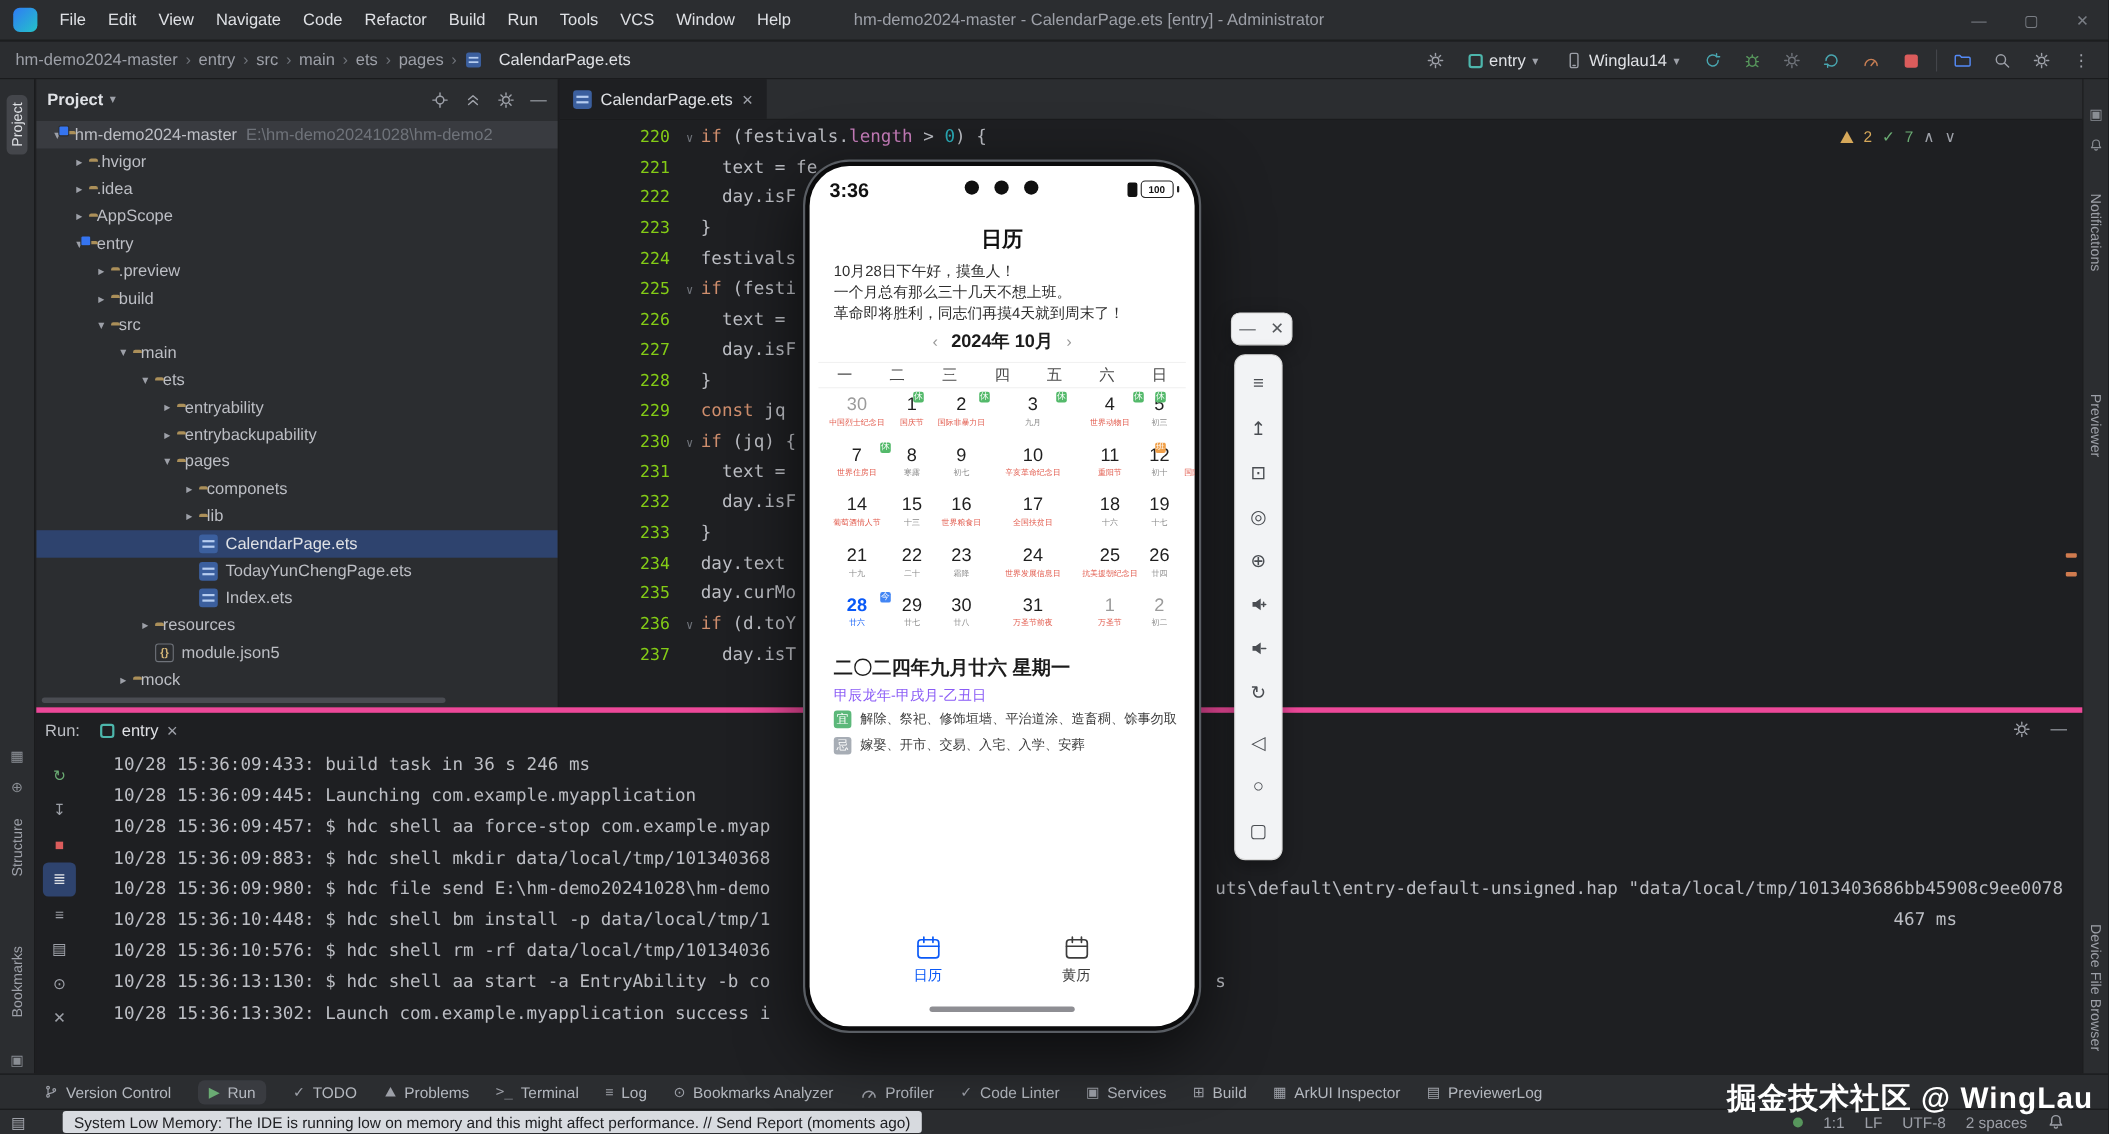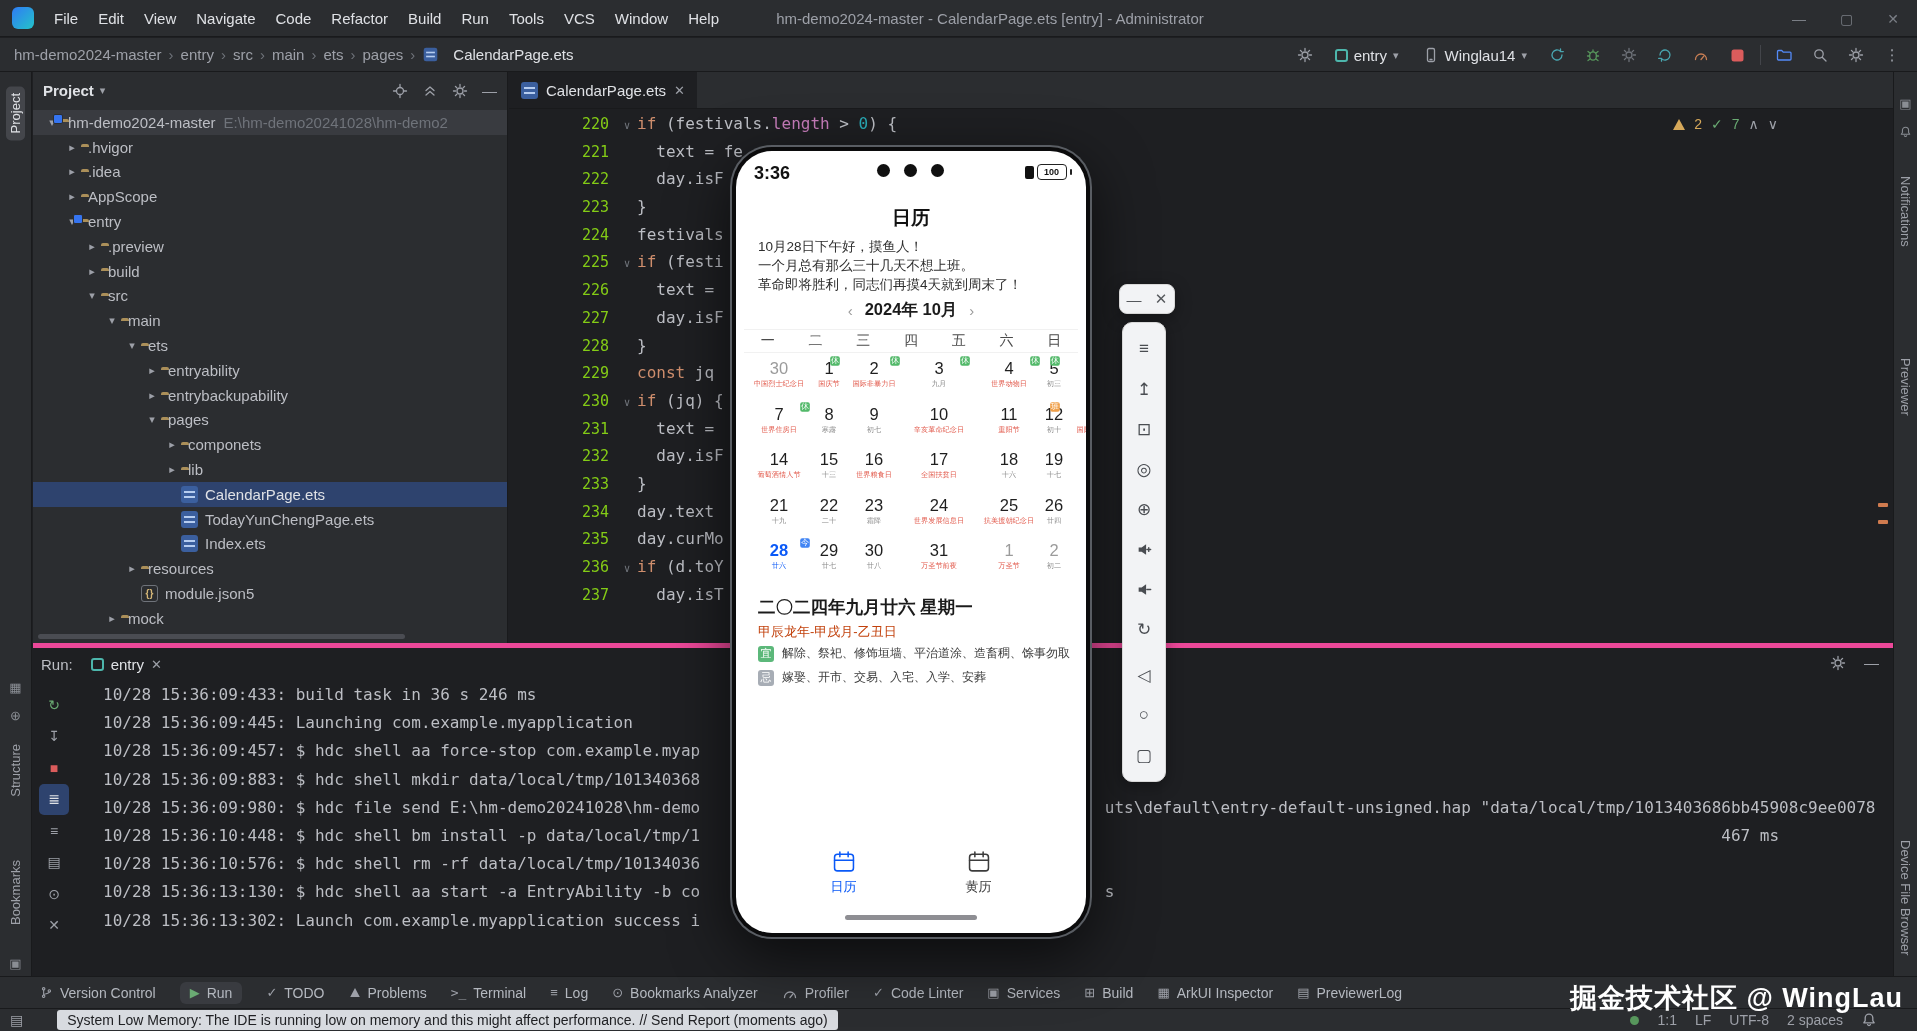--- a/index.html
+++ b/index.html
@@ -128,21 +128,21 @@
   .dnum{margin-top:5px;font-size:16.5px;color:#1f1f1f}
   .dcell.out .dnum{color:#9b9b9b}
   .dcell.sel .dnum{color:#0a59f7;font-weight:bold}
   .dsub{margin-top:1px;font-size:10px;transform:scale(.72);transform-origin:center top;white-space:nowrap;color:#8a8a8a}
   .dsub.red{color:#e25b4d}
   .dcell.sel .dsub{color:#0a59f7}
   .dbadge{position:absolute;top:1px;right:3px;width:12px;height:12px;border-radius:2.5px;color:#fff;
           font-size:10px;line-height:12px;transform:scale(.8)}
   .bg-green{background:#53b96a}.bg-orange{background:#f0a04a}.bg-blue{background:#4285f4}
   #p-lunar-title{position:absolute;left:22px;top:444px;font-size:17.5px;font-weight:bold;color:#1b1b1b}
-  #p-ganzhi{position:absolute;left:22px;top:472px;font-size:13px;color:#c2410c}
+  #p-ganzhi{position:absolute;left:22px;top:472px;font-size:13px;color:#8b5cf6}
   .alm-row{position:absolute;left:22px;display:flex;align-items:center;gap:8px;font-size:12px;color:#3c3c3c}
   .alm-badge{width:16px;height:16px;border-radius:3px;color:#fff;font-size:11px;display:flex;align-items:center;justify-content:center}
   #p-tabs{position:absolute;left:0;top:692px;width:100%;height:68px;display:flex;justify-content:space-around;padding:0 40px}
   .ptab{display:flex;flex-direction:column;align-items:center;gap:3px;color:#3c3c3c;padding-top:6px}
   .ptab.active{color:#0a59f7}
   .ptab .lbl{font-size:13px}
   #p-home{position:absolute;left:50%;top:764px;width:132px;height:5px;margin-left:-66px;border-radius:3px;background:#8e8e93}
 
   
   #pv-win{position:absolute;left:1119px;top:284px;width:56px;height:30px;background:#f2f3f5;border:1px solid #d8d8d8;

